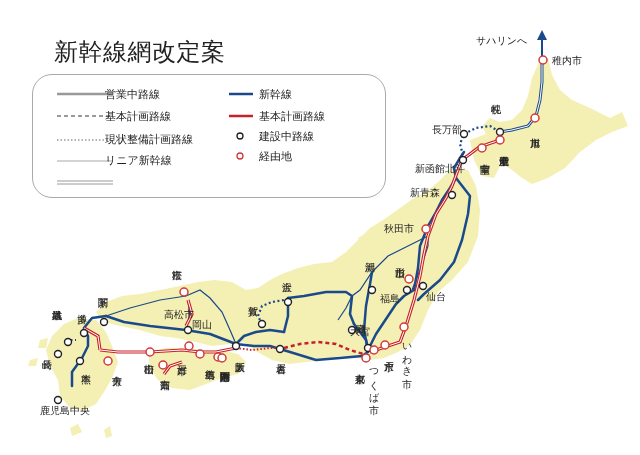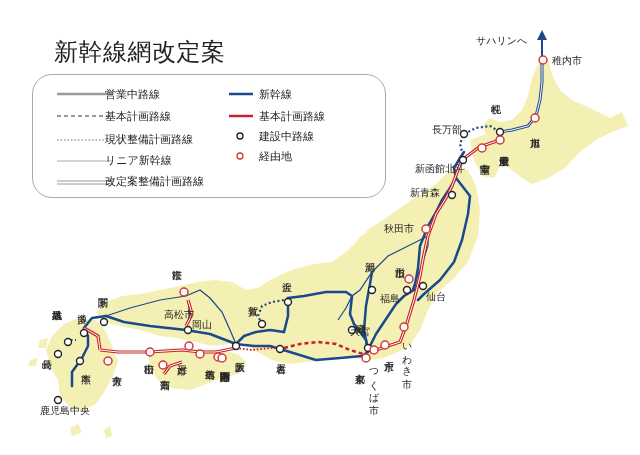--- a/index.html
+++ b/index.html
@@ -23,21 +23,20 @@
     <line x1="2" y1="27" x2="58" y2="27" stroke="#999" stroke-width="1.8" stroke-dasharray="4,3"></line>
     <line x1="2" y1="51" x2="58" y2="51" stroke="#999" stroke-width="1.5" stroke-dasharray="1.5,2"></line>
     <line x1="2" y1="72" x2="58" y2="72" stroke="#aaa" stroke-width="1.2"></line>
     <line x1="2" y1="92" x2="58" y2="92" stroke="#999" stroke-width="1"></line>
     <line x1="2" y1="95" x2="58" y2="95" stroke="#999" stroke-width="1"></line>
   </svg>
   <span class="lg-item" style="left:72px;top:12px">営業中路線</span>
   <span class="lg-item" style="left:72px;top:34px">基本計画路線</span>
   <span class="lg-item" style="left:72px;top:57px">現状整備計画路線</span>
   <span class="lg-item" style="left:72px;top:78px">リニア新幹線</span>
-  <span class="lg-item" style="left:72px;top:99px">改定案整備計画路線</span>
 
   <svg class="lg-sym" style="left:194px;top:14px" width="30" height="80">
     <line x1="2" y1="5" x2="26" y2="5" stroke="#1a4a8c" stroke-width="2.5"></line>
     <line x1="2" y1="27" x2="26" y2="27" stroke="#c8202a" stroke-width="2.5"></line>
     <circle cx="13" cy="47" r="3" fill="#fff" stroke="#222" stroke-width="1.3"></circle>
     <circle cx="13" cy="67" r="3" fill="#fff" stroke="#d23a3a" stroke-width="1.3"></circle>
   </svg>
   <span class="lg-item" style="left:226px;top:12px">新幹線</span>
   <span class="lg-item" style="left:226px;top:34px">基本計画路線</span>
   <span class="lg-item" style="left:226px;top:54px">建設中路線</span>

